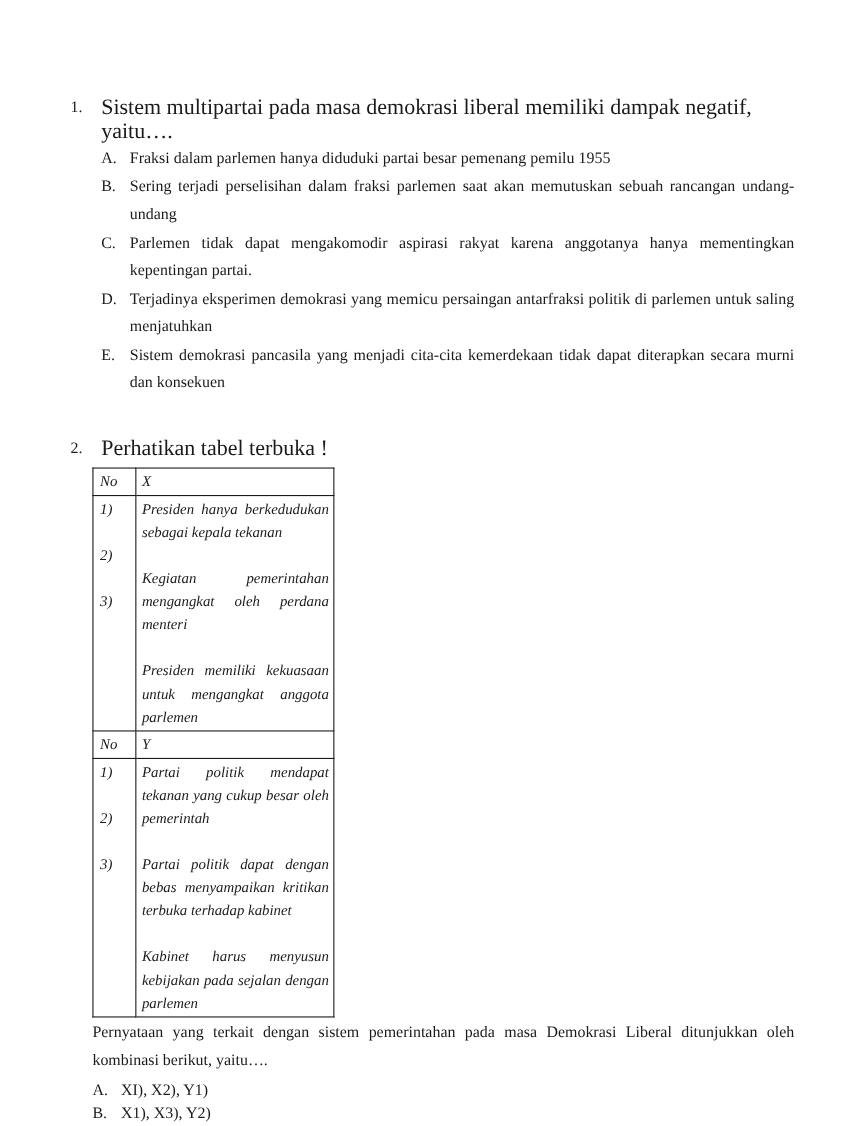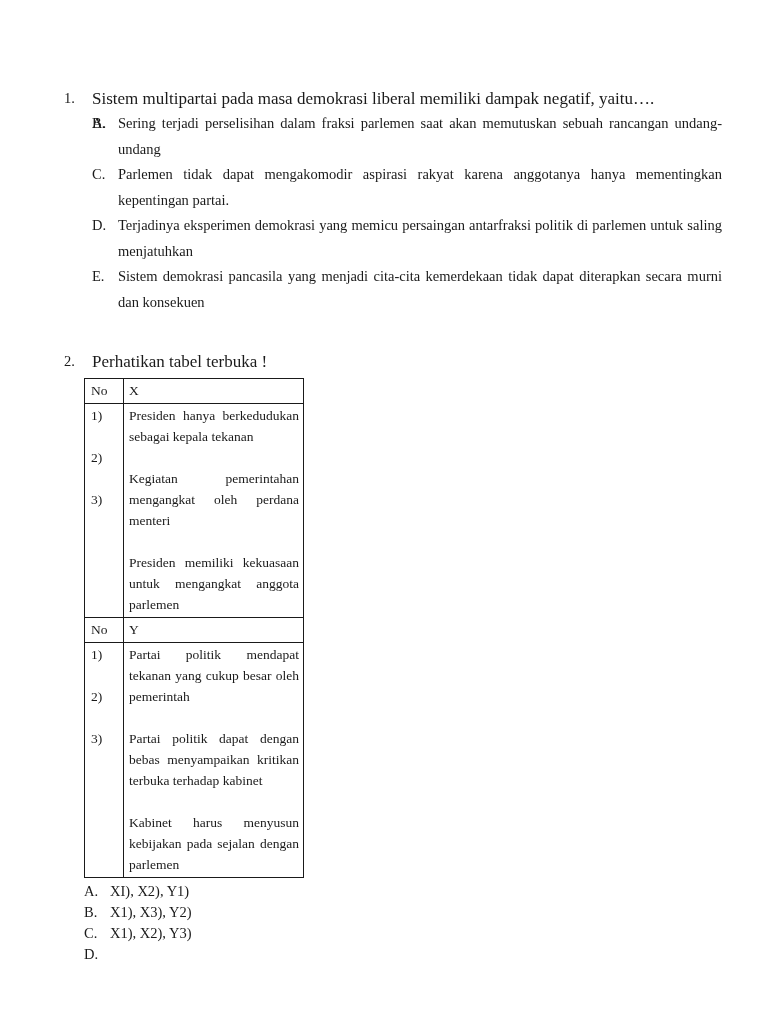--- a/index.html
+++ b/index.html
@@ -33,21 +33,21 @@
     position: absolute;
     left: 0;
     top: 0;
     width: 24px;
     text-align: left;
     font-size: 14.5px;
     line-height: 21px;
   }
   .q-stem {
     margin-left: 28px;
-    font-size: 17px;
+    font-size: 20px;
     line-height: 21px;
     text-align: left;
   }
 
   
   .options {
     margin: 2px 0 0 28px;
   }
   .option {
     position: relative;
@@ -70,20 +70,21 @@
 
   
   .q2-wrap {
     margin-top: 36px;
   }
 
   
   .tbl-shell {
     margin: 6px 0 0 20px;
     width: 218px;
+    font-style: italic;
   }
   table.qtable {
     border-collapse: collapse;
     width: 218px;
     table-layout: fixed;
     font-size: 13.5px;
   }
   table.qtable td {
     border: 1px solid #1a1a1a;
     vertical-align: top;
@@ -146,20 +147,21 @@
 <div class="page">
 
   <div class="question">
     <div class="q-num">1.</div>
     <div class="q-stem">Sistem multipartai pada masa demokrasi liberal memiliki dampak negatif, yaitu….</div>
   </div>
 
   <div class="options">
     <div class="option plain">
       <span class="opt-letter">A.</span>
+      <span>Fraksi dalam parlemen hanya diduduki partai besar pemenang pemilu 1955</span>
     </div>
     <div class="option">
       <span class="opt-letter">B.</span>
       <span>Sering terjadi perselisihan dalam fraksi parlemen saat akan memutuskan sebuah rancangan undang-undang</span>
     </div>
     <div class="option">
       <span class="opt-letter">C.</span>
       <span>Parlemen tidak dapat mengakomodir aspirasi rakyat karena anggotanya hanya mementingkan kepentingan partai.</span>
     </div>
     <div class="option">
@@ -214,20 +216,21 @@
             <td class="col-txt">
               <div class="blk">Partai politik mendapat tekanan yang cukup besar oleh pemerintah</div>
               <div class="blk">Partai politik dapat dengan bebas menyampaikan kritikan terbuka terhadap kabinet</div>
               <div class="blk">Kabinet harus menyusun kebijakan pada sejalan dengan parlemen</div>
             </td>
           </tr>
         </tbody>
       </table>
     </div>
 
+    <div class="closing">Pernyataan yang terkait dengan sistem pemerintahan pada masa Demokrasi Liberal ditunjukkan oleh kombinasi berikut, yaitu….</div>
 
     <div class="ans-list">
       <div class="ans">
         <span class="opt-letter">A.</span>
         <span>XI), X2), Y1)</span>
       </div>
       <div class="ans">
         <span class="opt-letter">B.</span>
         <span>X1), X3), Y2)</span>
       </div>

